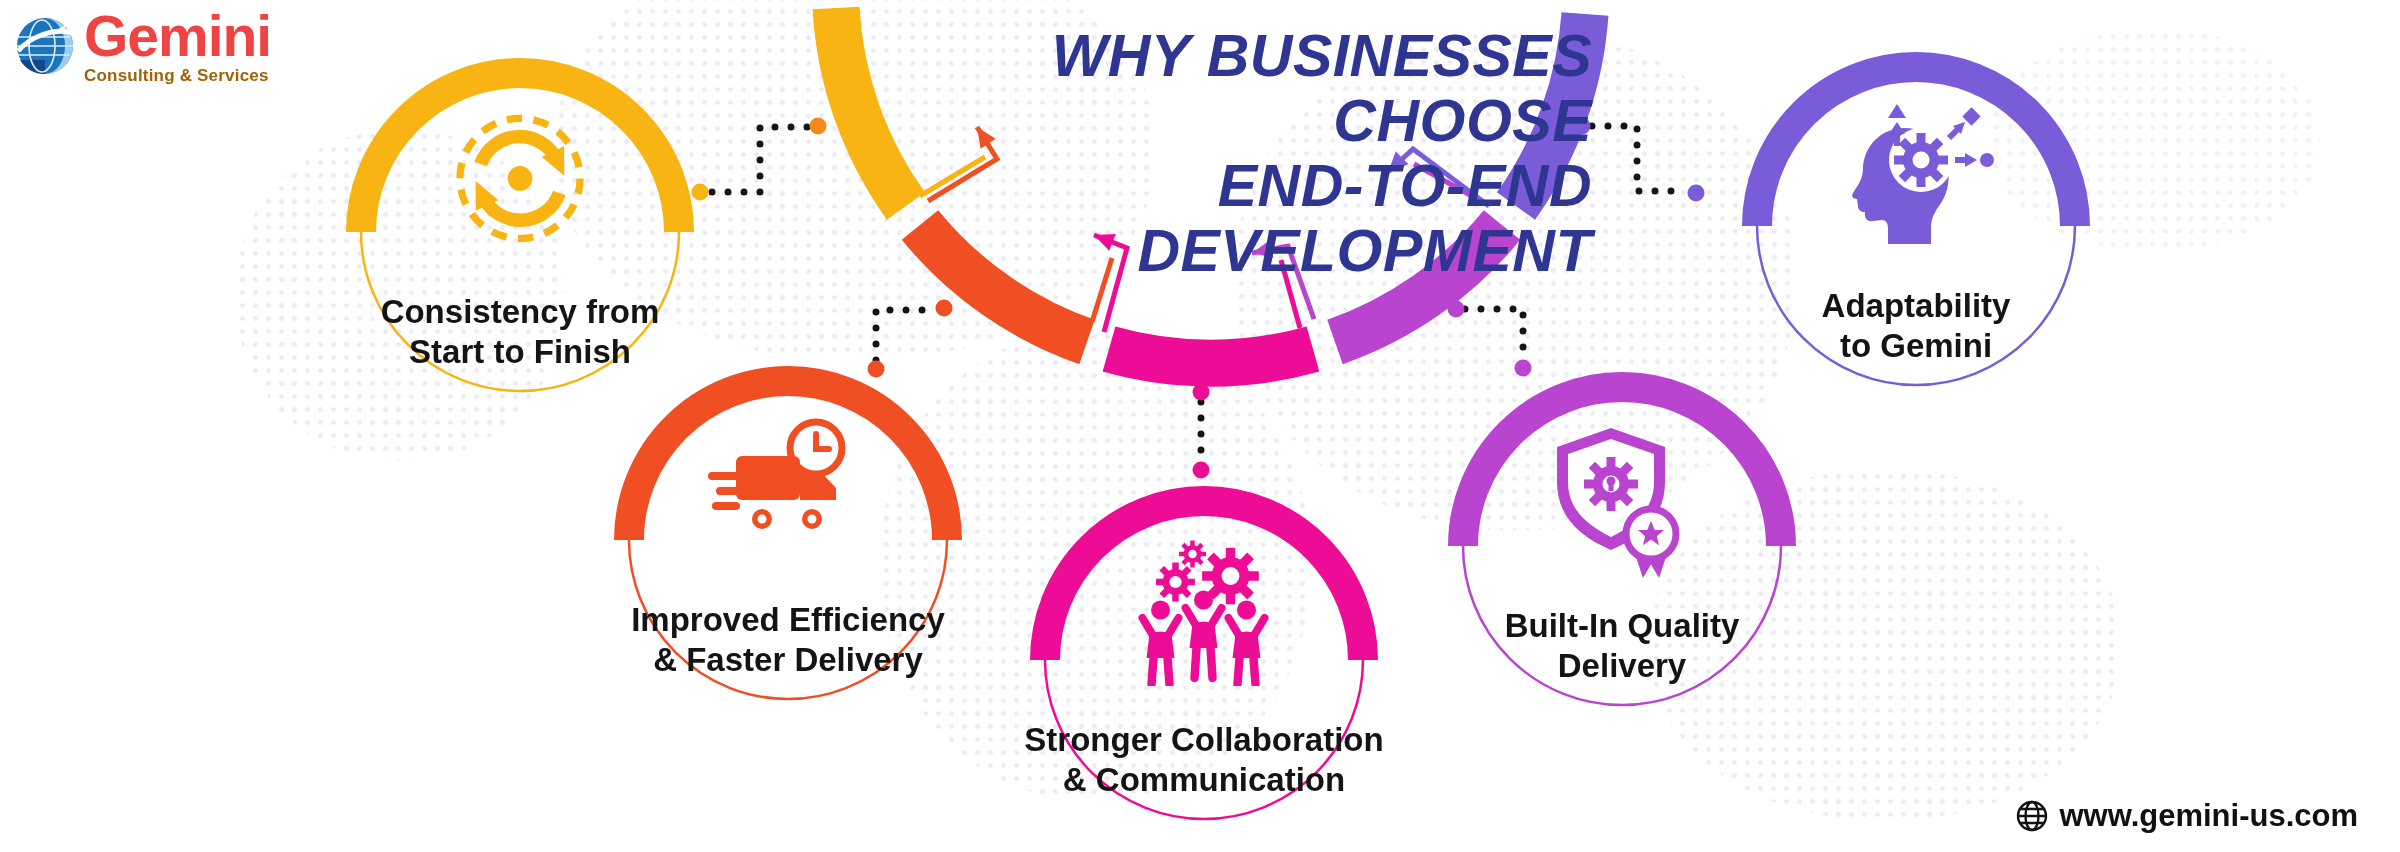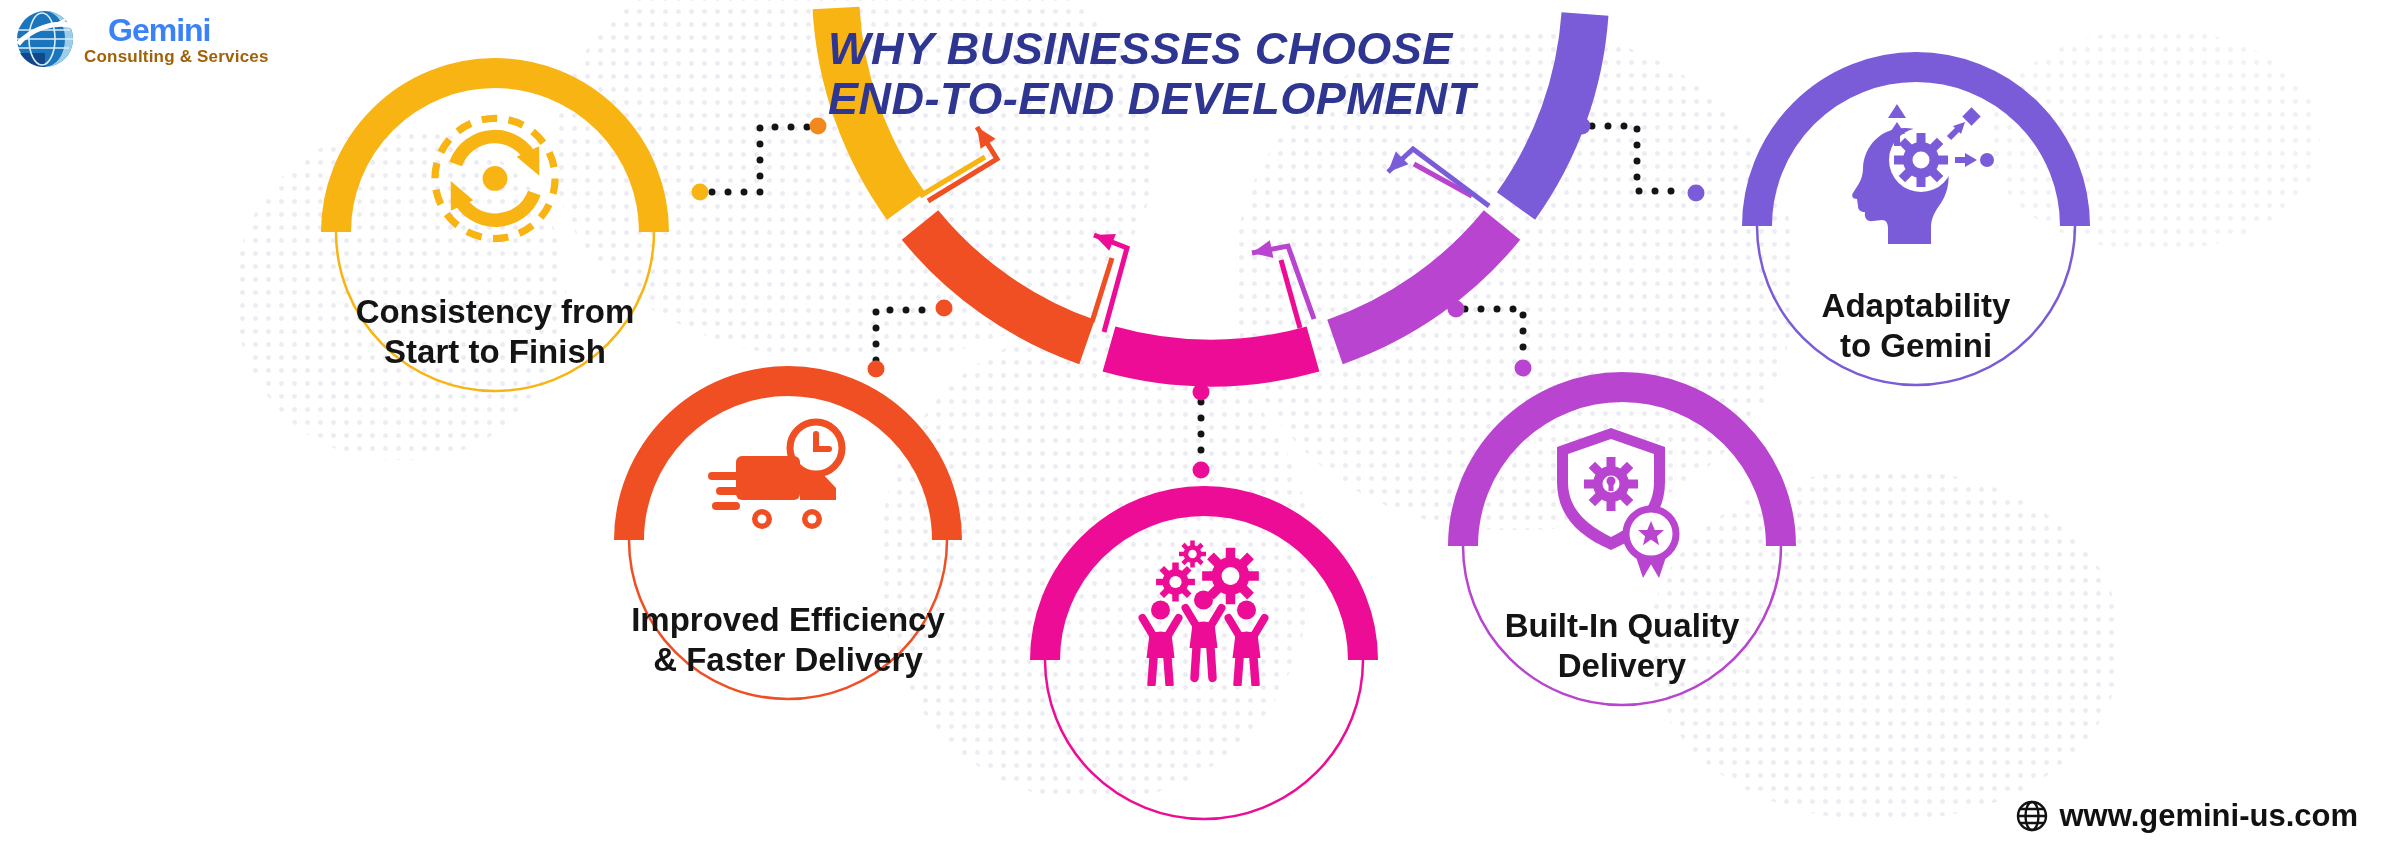--- a/index.html
+++ b/index.html
@@ -6,25 +6,25 @@
   #canvas{position:relative;width:2400px;height:852px;background:#ffffff;overflow:hidden;
           font-family:"Liberation Sans",sans-serif;}
   .dots{position:absolute;background-image:radial-gradient(circle,#dadae6 2.1px,transparent 2.7px);
         background-size:13px 13px;border-radius:48%;opacity:.5;}
   
   .c-yellow{color:#F7B413}.c-orange{color:#F04E23}.c-pink{color:#ED0C95}
   .c-orchid{color:#B844CF}.c-purple{color:#7A5CD8}
   
   #logo{position:absolute;left:14px;top:8px;display:flex;align-items:center;gap:8px;}
   #logo .wordmark{display:flex;flex-direction:column;line-height:1;}
-  #logo .name{font-size:32px;font-weight:bold;color:#3b82f6;letter-spacing:-1px;margin-left:24px;}
+  #logo .name{font-size:57px;font-weight:bold;color:#ef4444;letter-spacing:-1px;}
   #logo .tag{font-size:17px;font-weight:bold;color:#a16207;margin-top:2px;letter-spacing:.2px;}
   
-  #title{position:absolute;left:828px;top:24px;width:764px;text-align:left;
-         color:#2F3692;font-weight:bold;font-style:italic;font-size:45px;line-height:1.1;
+  #title{position:absolute;left:828px;top:24px;width:764px;text-align:right;
+         color:#2F3692;font-weight:bold;font-style:italic;font-size:59px;line-height:1.1;
          letter-spacing:.5px;}
   
   #arcLayer{position:absolute;left:0;top:0;}
   
   .item{position:absolute;width:360px;height:360px;}
   .item svg.ringsvg{position:absolute;left:0;top:0;}
   .ring-thin{fill:none;stroke:currentColor;stroke-width:2.5px;}
   .ring-thick{fill:none;stroke:currentColor;stroke-width:30px;}
   .icon{position:absolute;left:50%;top:56px;transform:translateX(-50%);}
   .label{position:absolute;left:-16px;right:-16px;top:240px;text-align:center;
@@ -129,21 +129,21 @@
       <span class="name">Gemini</span>
       <span class="tag">Consulting &amp; Services</span>
     </div>
   </div>
 
   <div id="title">
     <div>WHY BUSINESSES CHOOSE</div>
     <div>END-TO-END DEVELOPMENT</div>
   </div>
 
-  <div class="item c-yellow" style="left:315px;top:52px;">
+  <div class="item c-yellow" style="left:340px;top:52px;">
     <svg class="ringsvg" width="360" height="360" viewBox="0 0 360 360">
       <circle class="ring-thin" cx="180" cy="180" r="159"></circle>
       <path class="ring-thick" d="M21,180 A159,159 0 0 1 339,180"></path>
     </svg>
     <svg class="icon" width="145" height="145" viewBox="0 0 140 140">
       <circle cx="70" cy="68" r="58" fill="none" stroke="currentColor" stroke-width="7" stroke-dasharray="15 11"></circle>
       <circle cx="70" cy="68" r="12" fill="currentColor"></circle>
       <g fill="none" stroke="currentColor" stroke-width="13">
         <path d="M32,54 A40,40 0 0 1 106,51"></path>
         <path d="M108,82 A40,40 0 0 1 34,85"></path>
@@ -206,20 +206,24 @@
           <path d="M-7,20 L-9,50 M7,20 L9,50" stroke="currentColor" stroke-width="8.5" stroke-linecap="round" fill="none"></path>
         </g>
         <g transform="translate(120,102)">
           <circle cx="0" cy="-28" r="9.5" fill="currentColor"></circle>
           <path d="M-6,0 L-18,-20 M6,0 L18,-20" stroke="currentColor" stroke-width="8" stroke-linecap="round" fill="none"></path>
           <path d="M-11,-4 Q0,-9 11,-4 L14,20 H-14 Z" fill="currentColor"></path>
           <path d="M-7,20 L-9,46 M7,20 L9,46" stroke="currentColor" stroke-width="8.5" stroke-linecap="round" fill="none"></path>
         </g>
       </g>
     </svg>
+    <div class="label">
+      <div>Stronger Collaboration</div>
+        <div>&amp; Communication</div>
+    </div>
   </div>
 
   <div class="item c-orchid" style="left:1442px;top:366px;">
     <svg class="ringsvg" width="360" height="360" viewBox="0 0 360 360">
       <circle class="ring-thin" cx="180" cy="180" r="159"></circle>
       <path class="ring-thick" d="M21,180 A159,159 0 0 1 339,180"></path>
     </svg>
     <svg class="icon" width="150" height="158" viewBox="0 0 150 158">
       <path d="M64,6 L118,25 V60 C118,93 97,114 64,128 C31,114 10,93 10,60 V25 Z" fill="currentColor"></path>
       <path d="M64,17 L107,32 V60 C107,86 90,102 64,115 C38,102 21,86 21,60 V32 Z" fill="#fff"></path>

